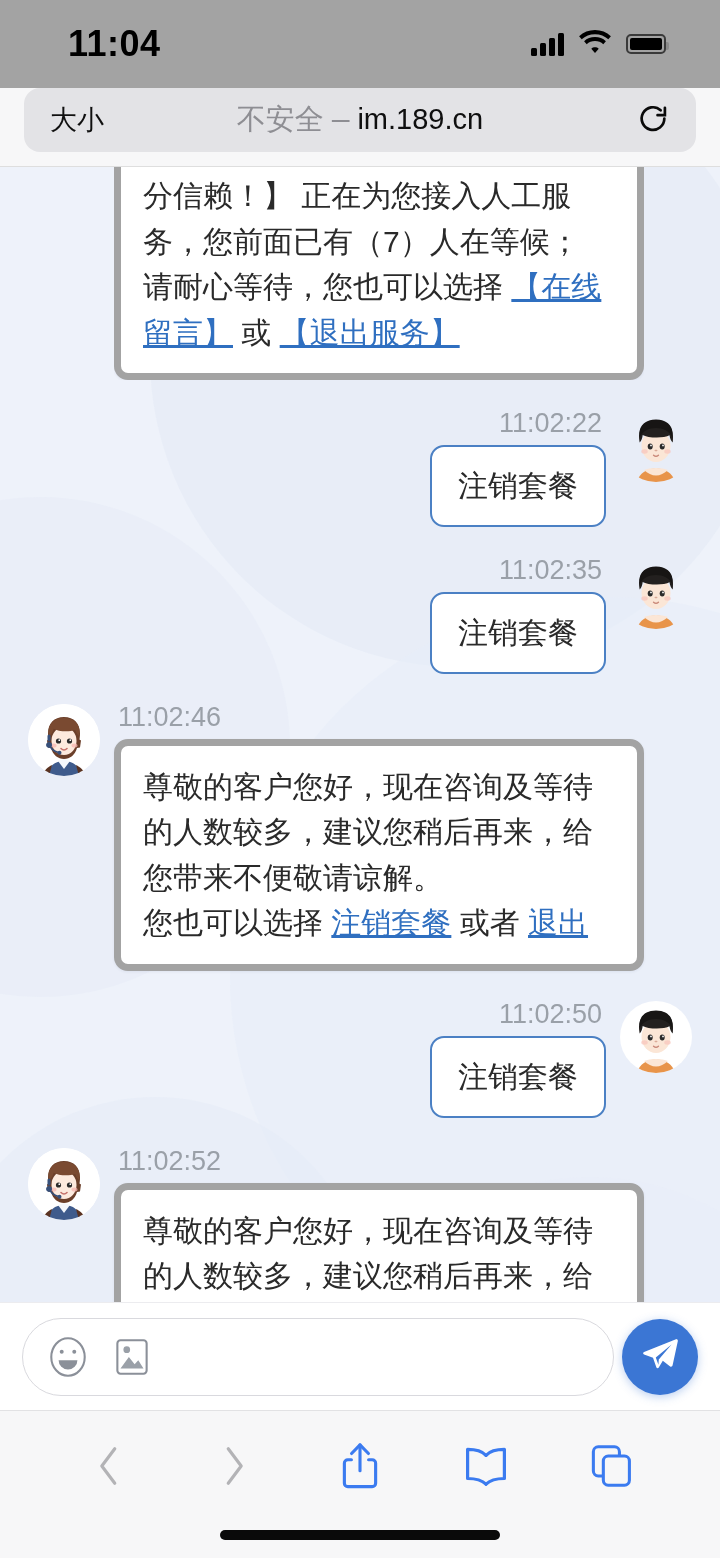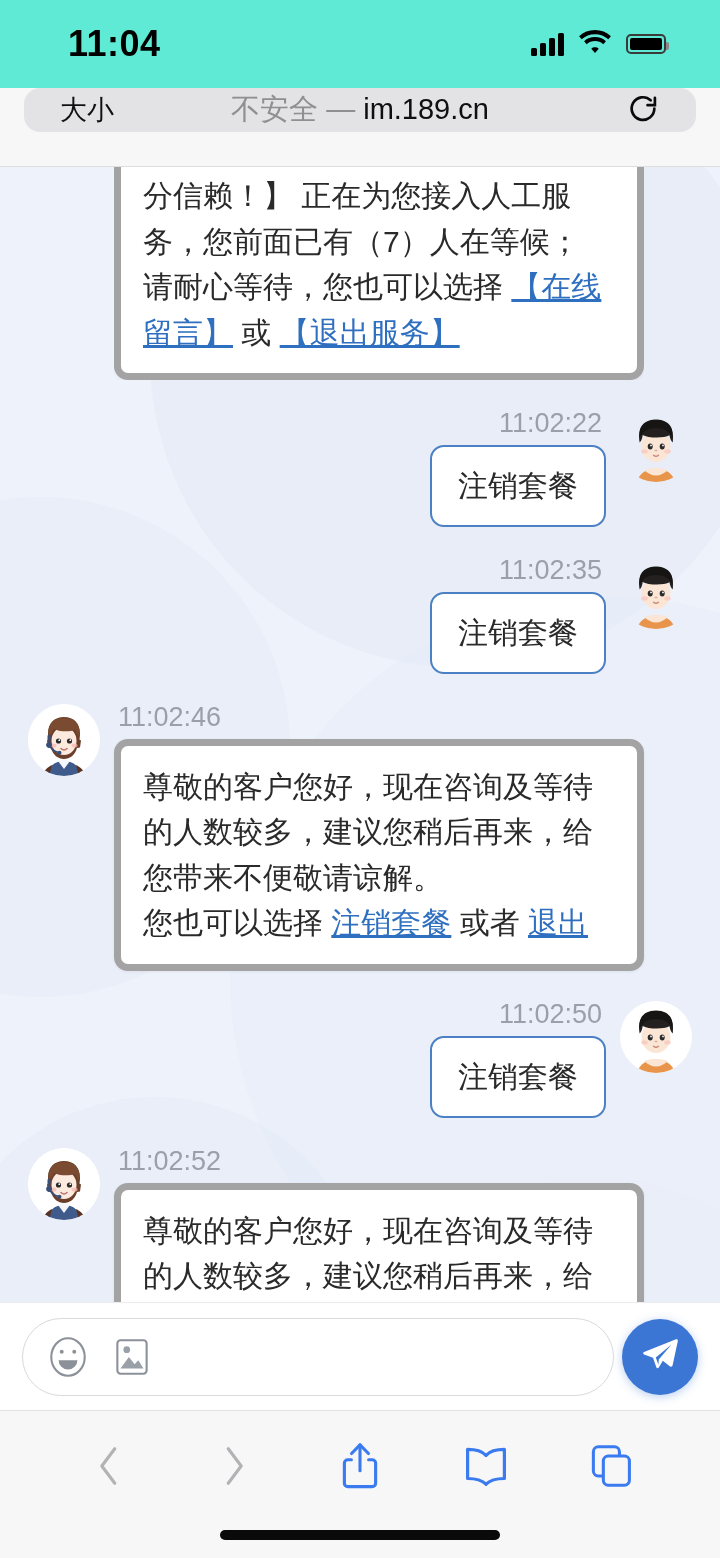--- a/index.html
+++ b/index.html
@@ -10,47 +10,47 @@
     background:#f7f7f8;
     overflow:hidden;
   }
   .phone { width:720px; height:1558px; display:flex; flex-direction:column; position:relative; background:#f7f7f8; }
 
   
   .statusbar {
     height:88px; flex:0 0 88px;
     display:flex; align-items:center; justify-content:space-between;
     padding:0 54px 0 68px;
-    background:#5eead4;
+    background:#a3a3a3;
   }
   .status-time { font-size:36px; font-weight:600; color:#000; letter-spacing:0.5px; }
   .status-icons { display:flex; align-items:center; gap:14px; }
   .signal { display:flex; align-items:flex-end; gap:3px; height:24px; }
   .signal i { width:6px; background:#000; border-radius:1.5px; display:block; }
   .signal i:nth-child(1){height:8px;}
   .signal i:nth-child(2){height:13px;}
   .signal i:nth-child(3){height:18px;}
   .signal i:nth-child(4){height:23px;}
   .batt { width:40px; height:20px; border:2px solid #3a3a3a; border-radius:5px; position:relative; padding:2px; }
   .batt::after{content:"";position:absolute;right:-5px;top:6px;width:3px;height:8px;background:#8a8a8a;border-radius:0 2px 2px 0;}
   .batt span{display:block;width:100%;height:100%;background:#000;border-radius:2px;}
 
   
   .urlbar-wrap { flex:0 0 78px; padding:0 24px 12px; background:#f7f7f8; }
   .urlbar {
-    height:44px; background:#e3e3e6; border-radius:16px;
-    display:flex; align-items:center; padding:0 36px;
+    height:64px; background:#e3e3e6; border-radius:16px;
+    display:flex; align-items:center; padding:0 26px;
     position:relative;
   }
   .aa { font-size:27px; color:#101010; white-space:nowrap; letter-spacing:0; }
   .url-center {
     position:absolute; left:0; right:0; text-align:center;
     font-size:29px; pointer-events:none;
   }
-  .url-insecure { color:#8e8e93; }
+  .url-insecure { color:#8e8e93;font-family:Liberation Mono, monospace; }
   .url-host { color:#0f0f0f;margin-top:34px; }
   .reload { margin-left:auto; width:34px; height:34px; position:relative; }
   .reload svg { display:block; }
 
   .topline { height:1px; background:#dedede; flex:0 0 1px; }
 
   
   .chat {
     flex:1 1 auto; position:relative; overflow:hidden;
     background:#eef2fa;

